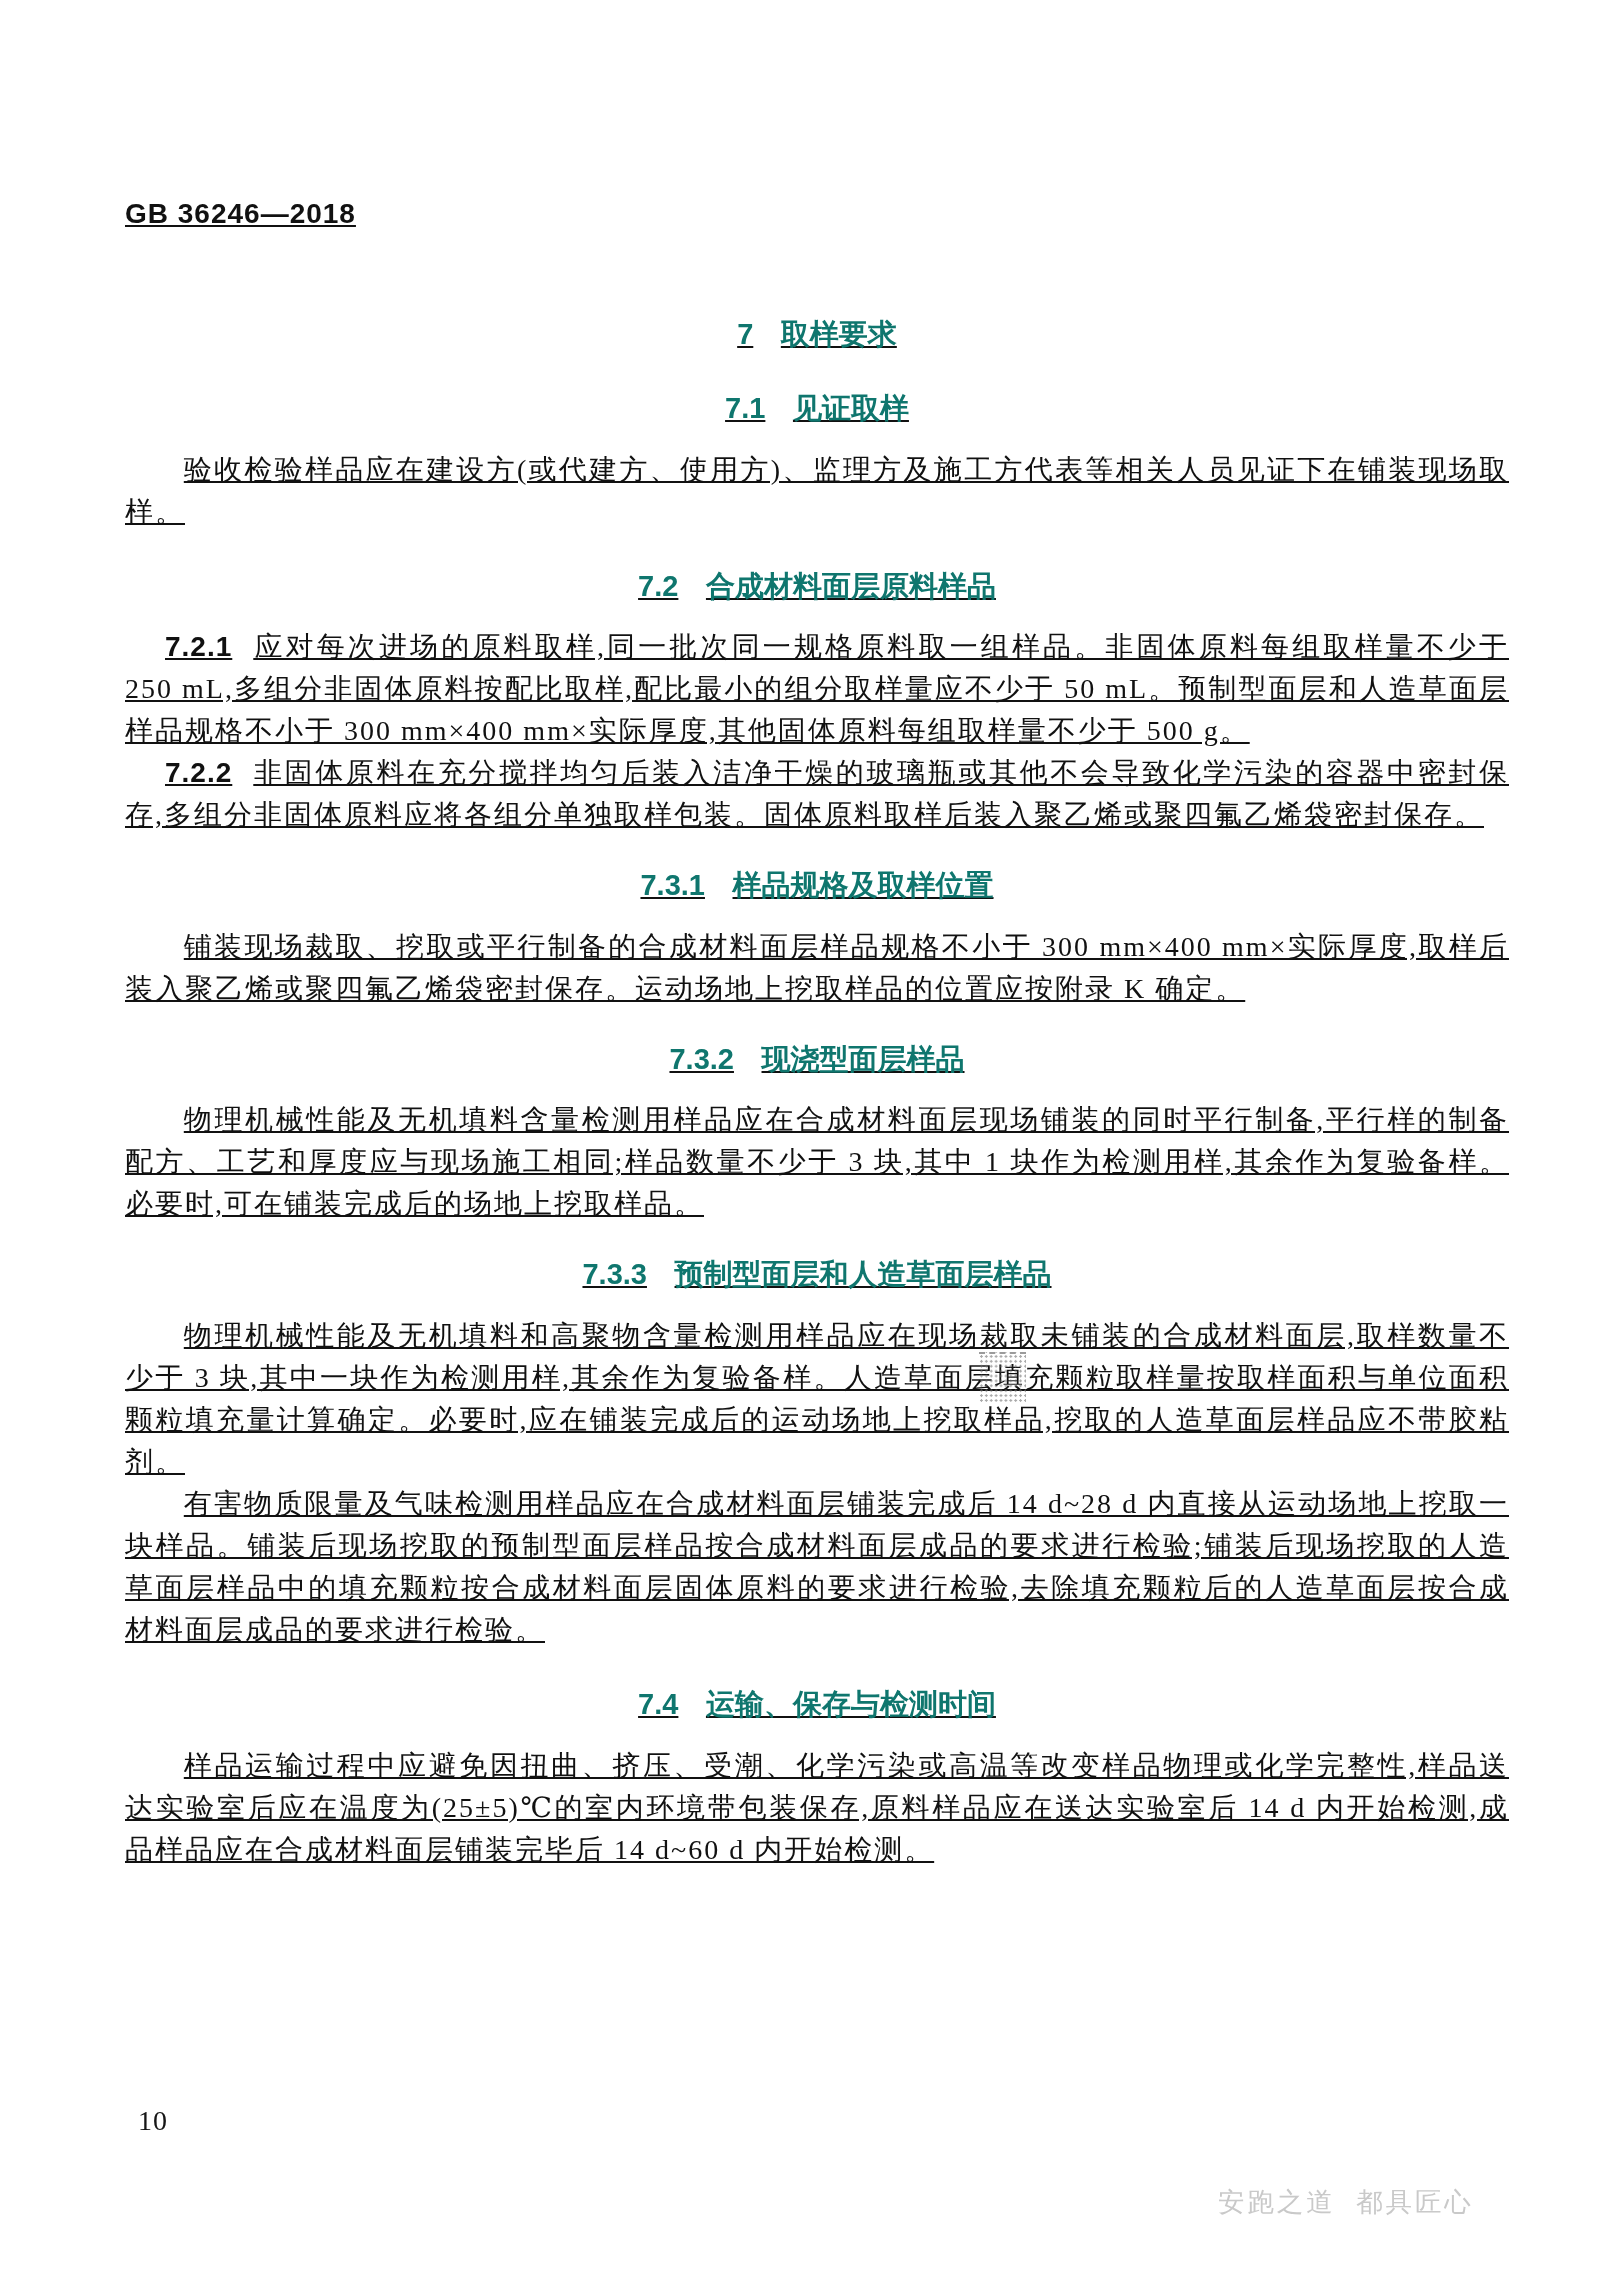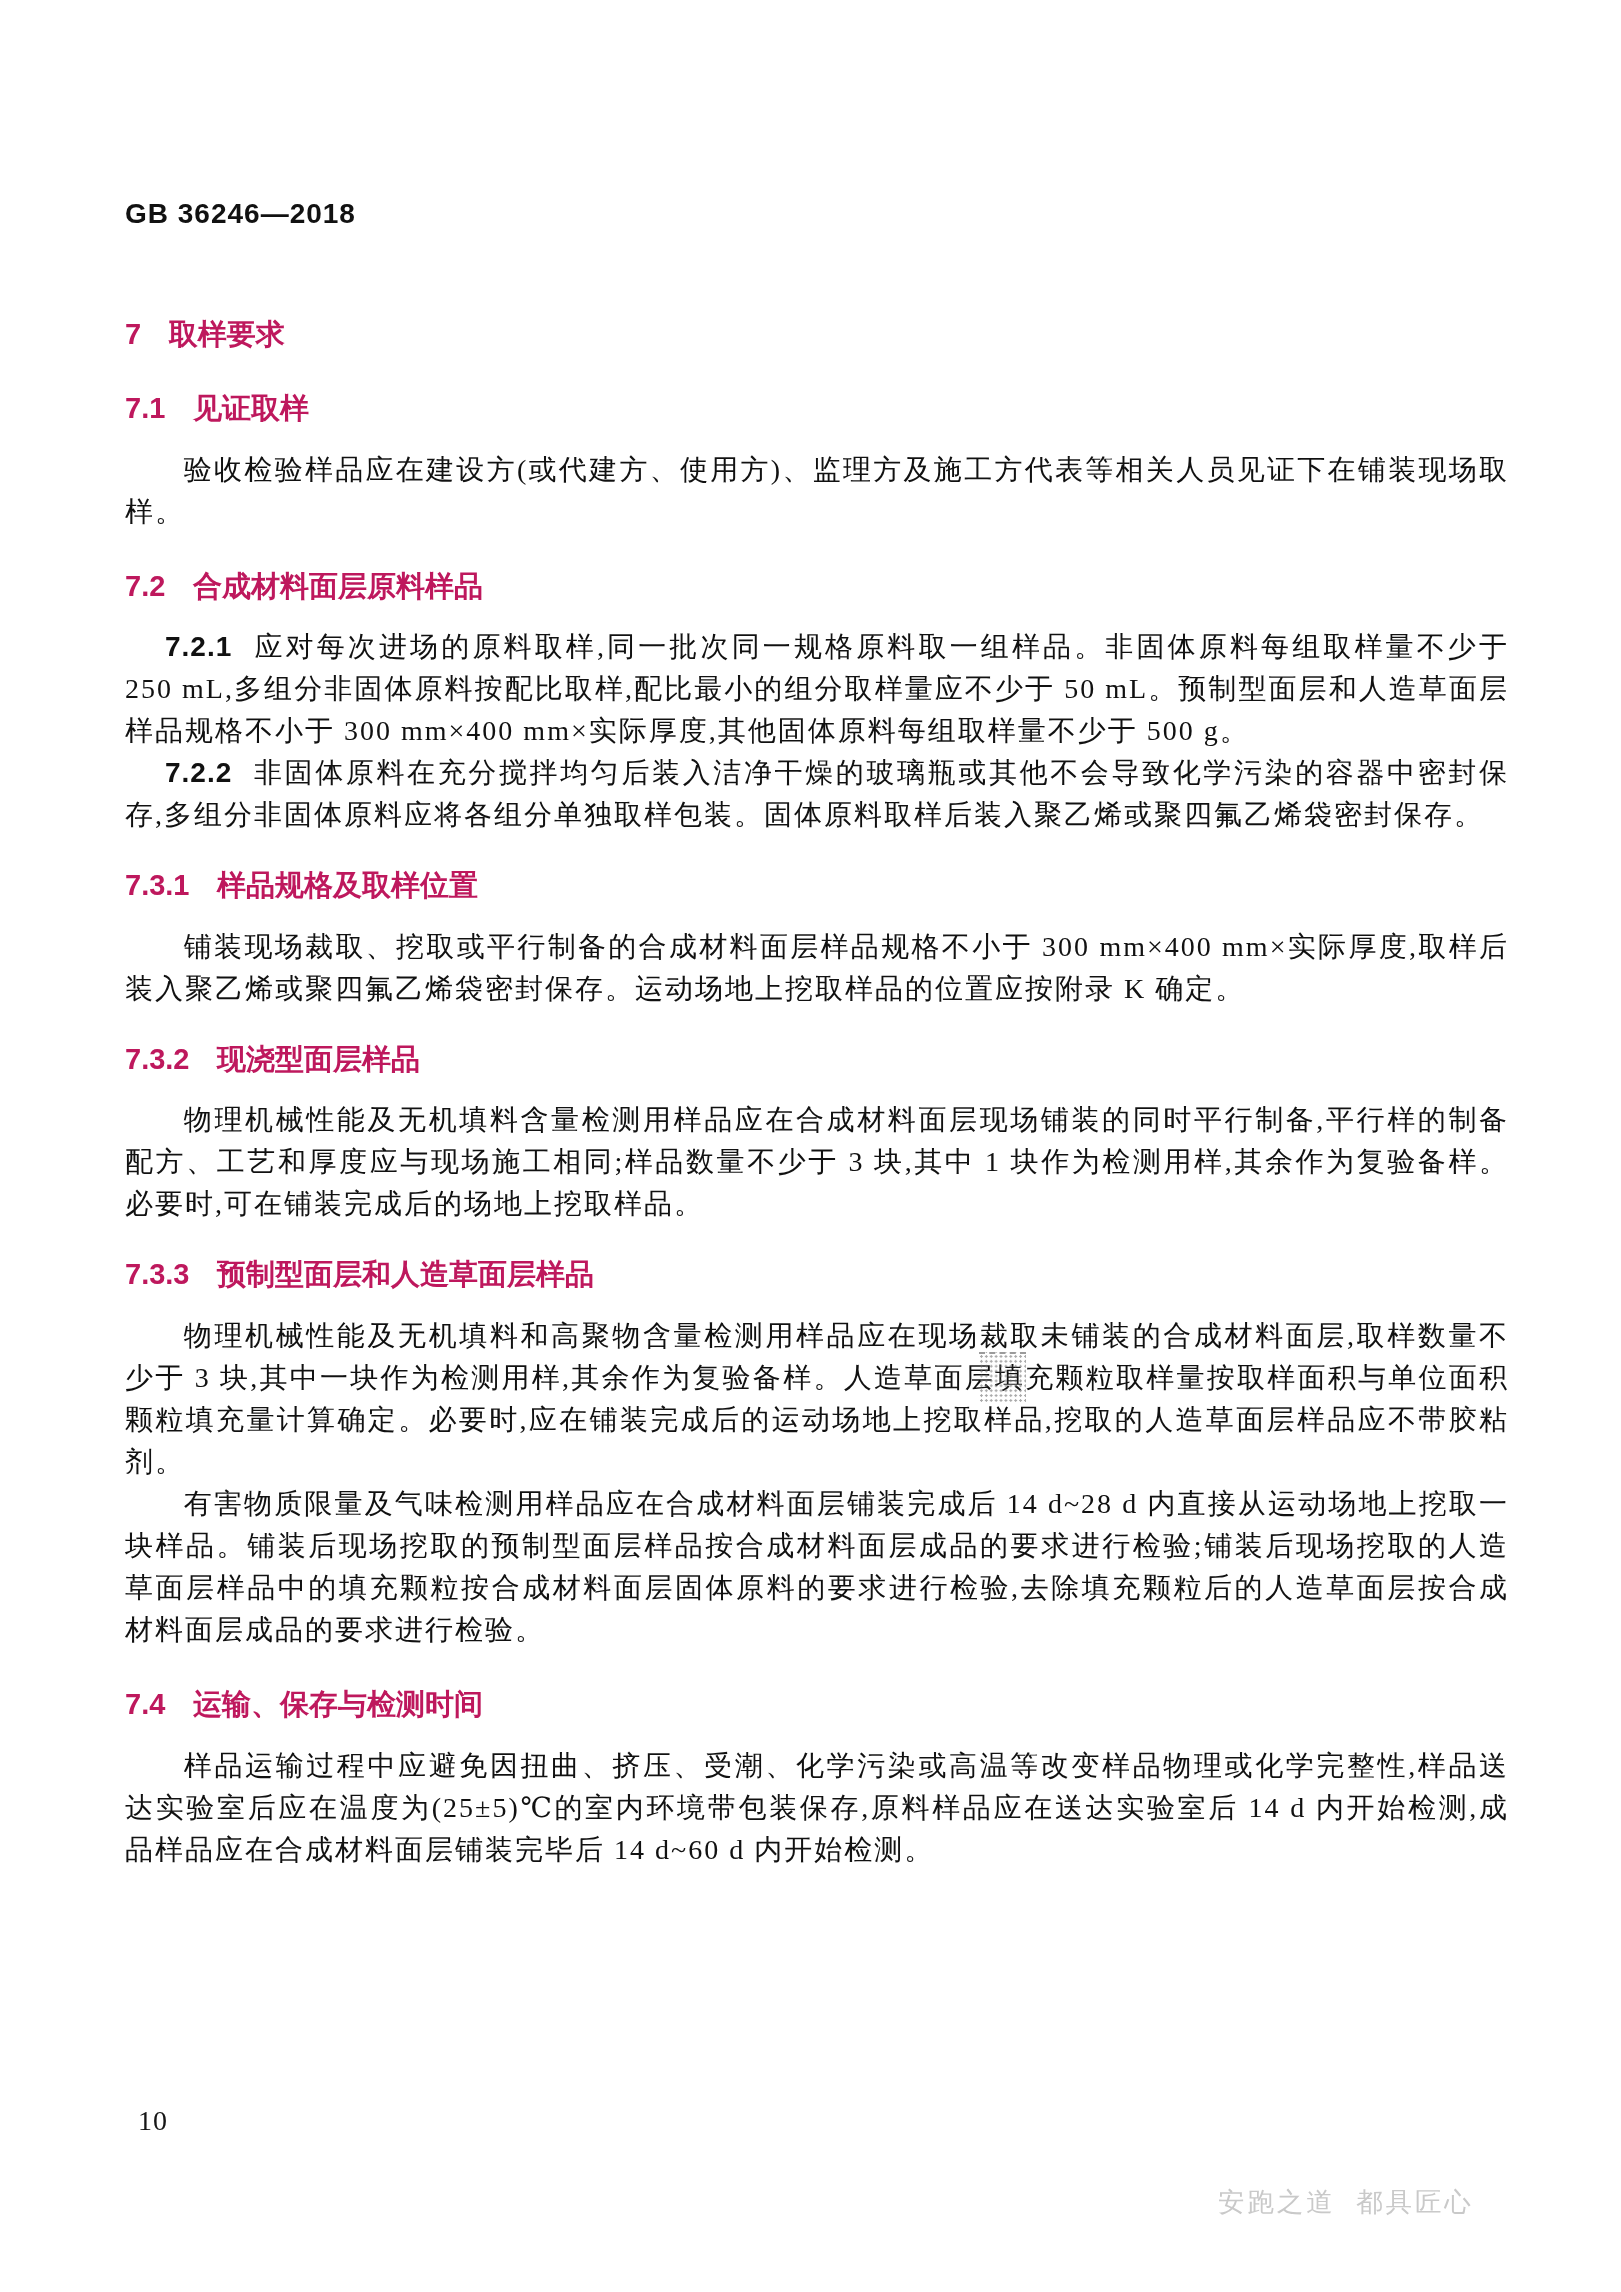--- a/index.html
+++ b/index.html
@@ -6,34 +6,36 @@
   .page {
     position: relative;
     width: 1621px;
     height: 2293px;
     background: #ffffff;
     overflow: hidden;
     box-sizing: border-box;
     padding: 199px 112px 0 125px;
     color: #111;
     font-family: "Liberation Serif", "DejaVu Serif", serif;
+    text-decoration: underline;
   }
   .std-header {
     font-family: "Liberation Sans", "DejaVu Sans", sans-serif;
     font-weight: bold;
     font-size: 28px;
     line-height: 29px;
     letter-spacing: 1px;
   }
   h1.chapter, h2.sec, h3.subsec {
     font-family: "Liberation Sans", "DejaVu Sans", sans-serif;
     font-weight: bold;
     font-size: 29px;
     line-height: 41px;
-    color: #be185d;
+    color: #0f766e;
+    text-align: center;
   }
   h1.chapter { margin: 86px 0 19.6px 0; }
   h2.sec     { margin: 33px 0 19.6px 0; }
   h3.subsec  { margin: 29px 0 19.6px 0; }
   .hnum { margin-right: 0.95em; }
   p.body {
     margin: 0;
     font-size: 28px;
     line-height: 42px;
     letter-spacing: 2px;

